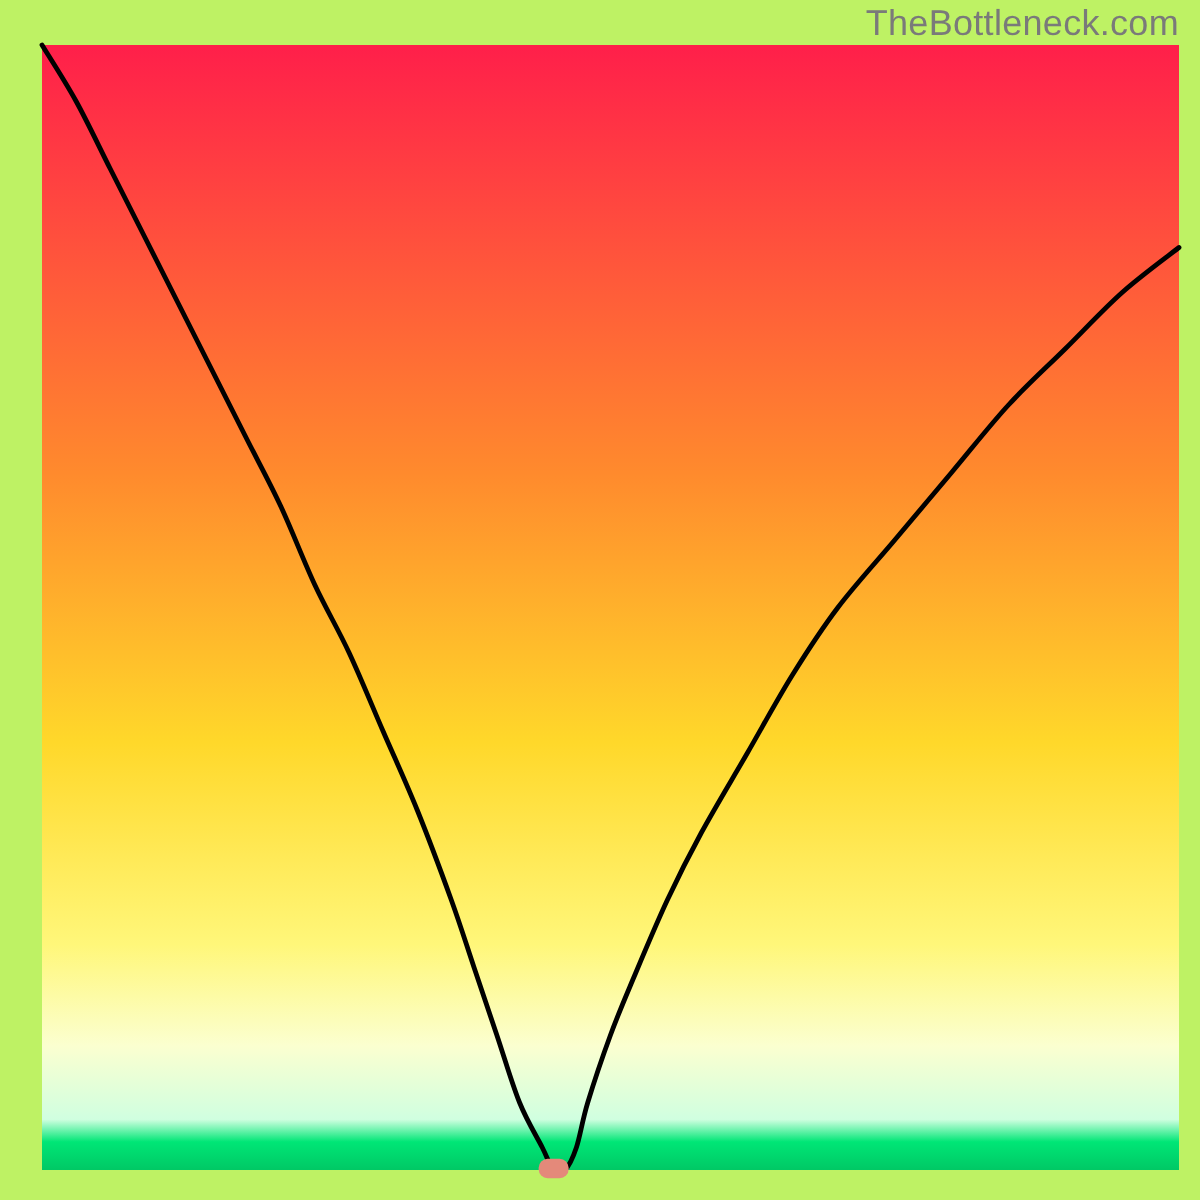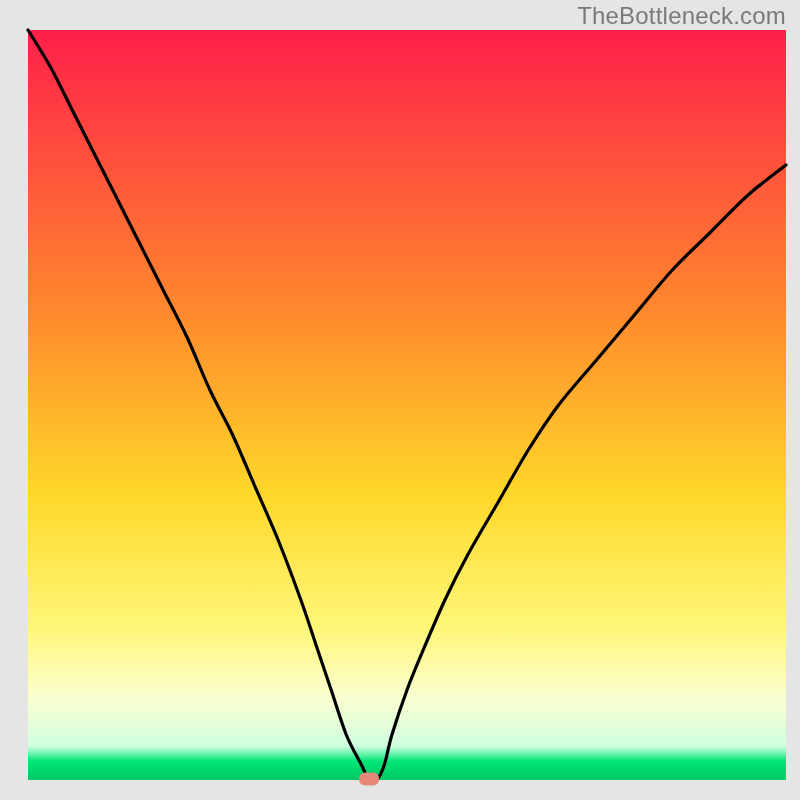--- a/index.html
+++ b/index.html
@@ -8,21 +8,21 @@
     width: 800px;
     height: 800px;
     background: #000;
     overflow: hidden;
     font-family: Arial, Helvetica, sans-serif;
   }
   .frame {
     position: absolute;
     left: 0; top: 0;
     width: 800px; height: 800px;
-    background: #e5e5e5;
+    background: #bef264;
   }
   .watermark {
     position: absolute;
     top: 2px;
     right: 14px;
     color: #7a7a7a;
     font-size: 24px;
     font-weight: 500;
     letter-spacing: 0.2px;
     user-select: none;

